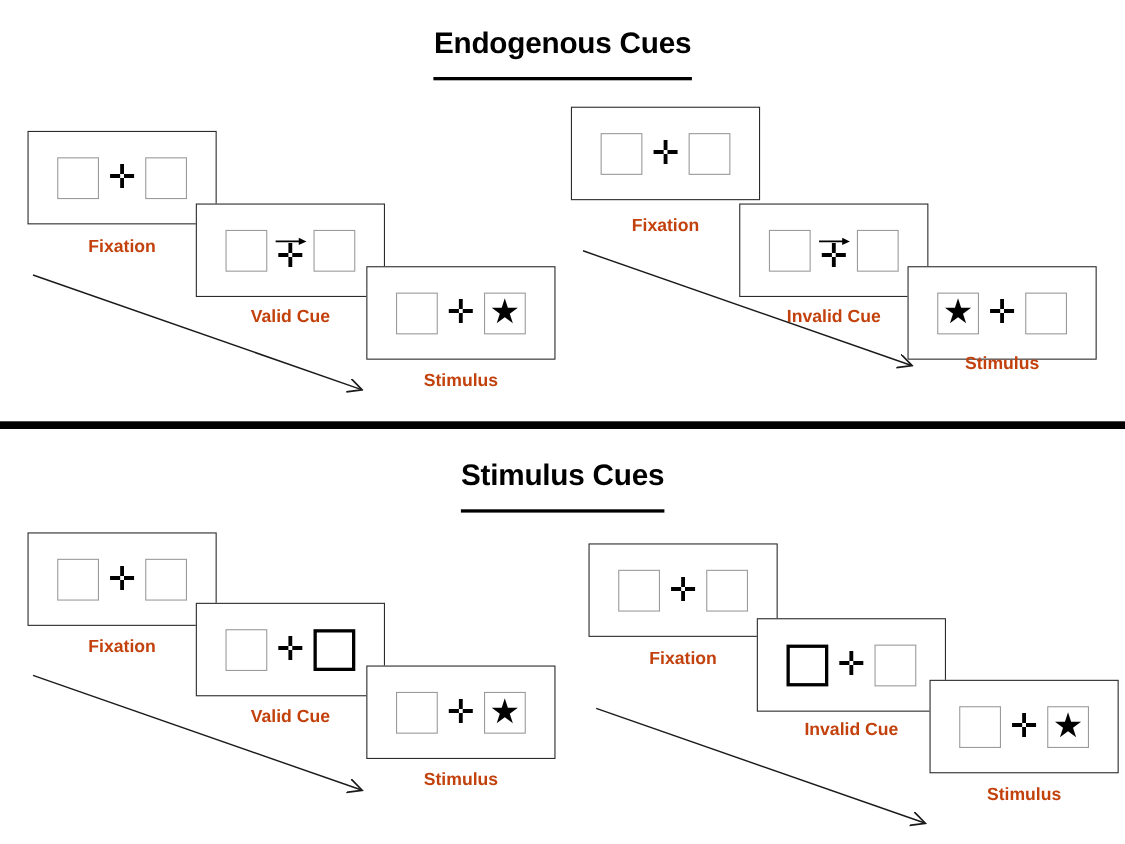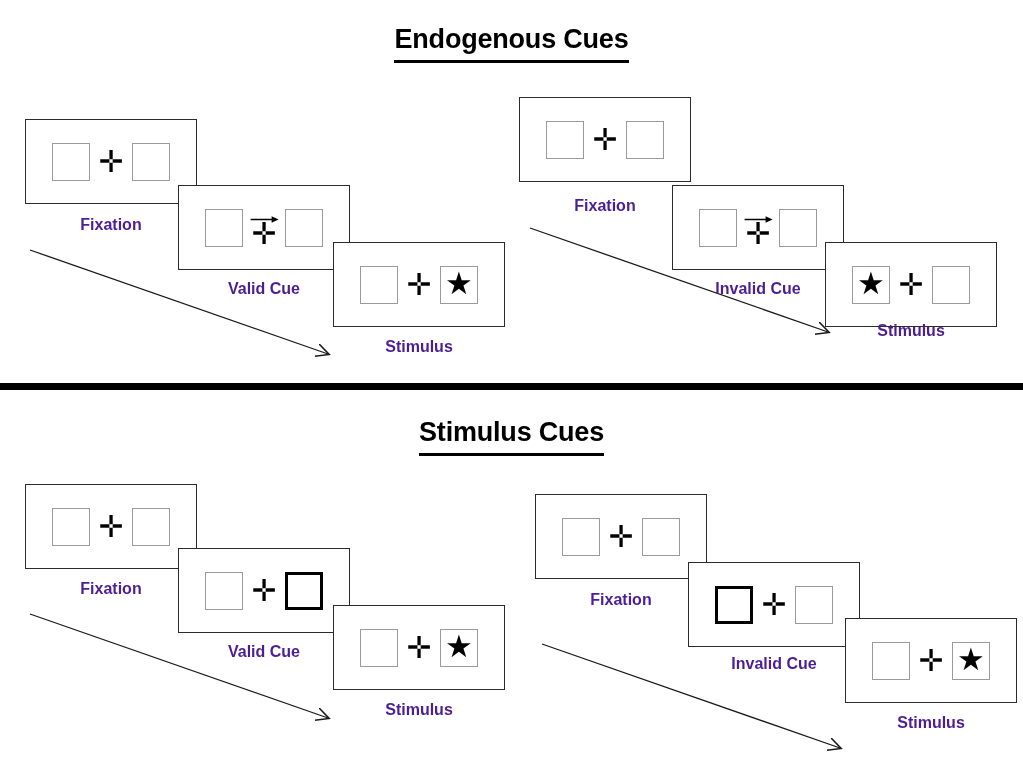--- a/index.html
+++ b/index.html
@@ -22,21 +22,21 @@
     width: 100%;
     left: 0;
     text-align: center;
     font-size: 27px;
     font-weight: bold;
     letter-spacing: -0.2px;
     color: #000000;
   }
   .section-title span {
     border-bottom: 3px solid #000000;
-    padding-bottom: 6px;
+    padding-bottom: 16px;
     text-align: center;
   }
 
   
   .divider {
     position: absolute;
     left: 0;
     width: 1023px;
     height: 7px;
     background: #000000;
@@ -109,21 +109,21 @@
     transform: translateX(-48%);
     width: 30px;
     height: 9px;
   }
 
   
   .frame-label {
     position: absolute;
     font-size: 16px;
     font-weight: bold;
-    color: #4c1d95;
+    color: #c2410c;
     white-space: nowrap;
     text-align: center;
     z-index: 3;
   }
 
   
   .flow-arrow {
     position: absolute;
     z-index: 1;
     overflow: visible;

